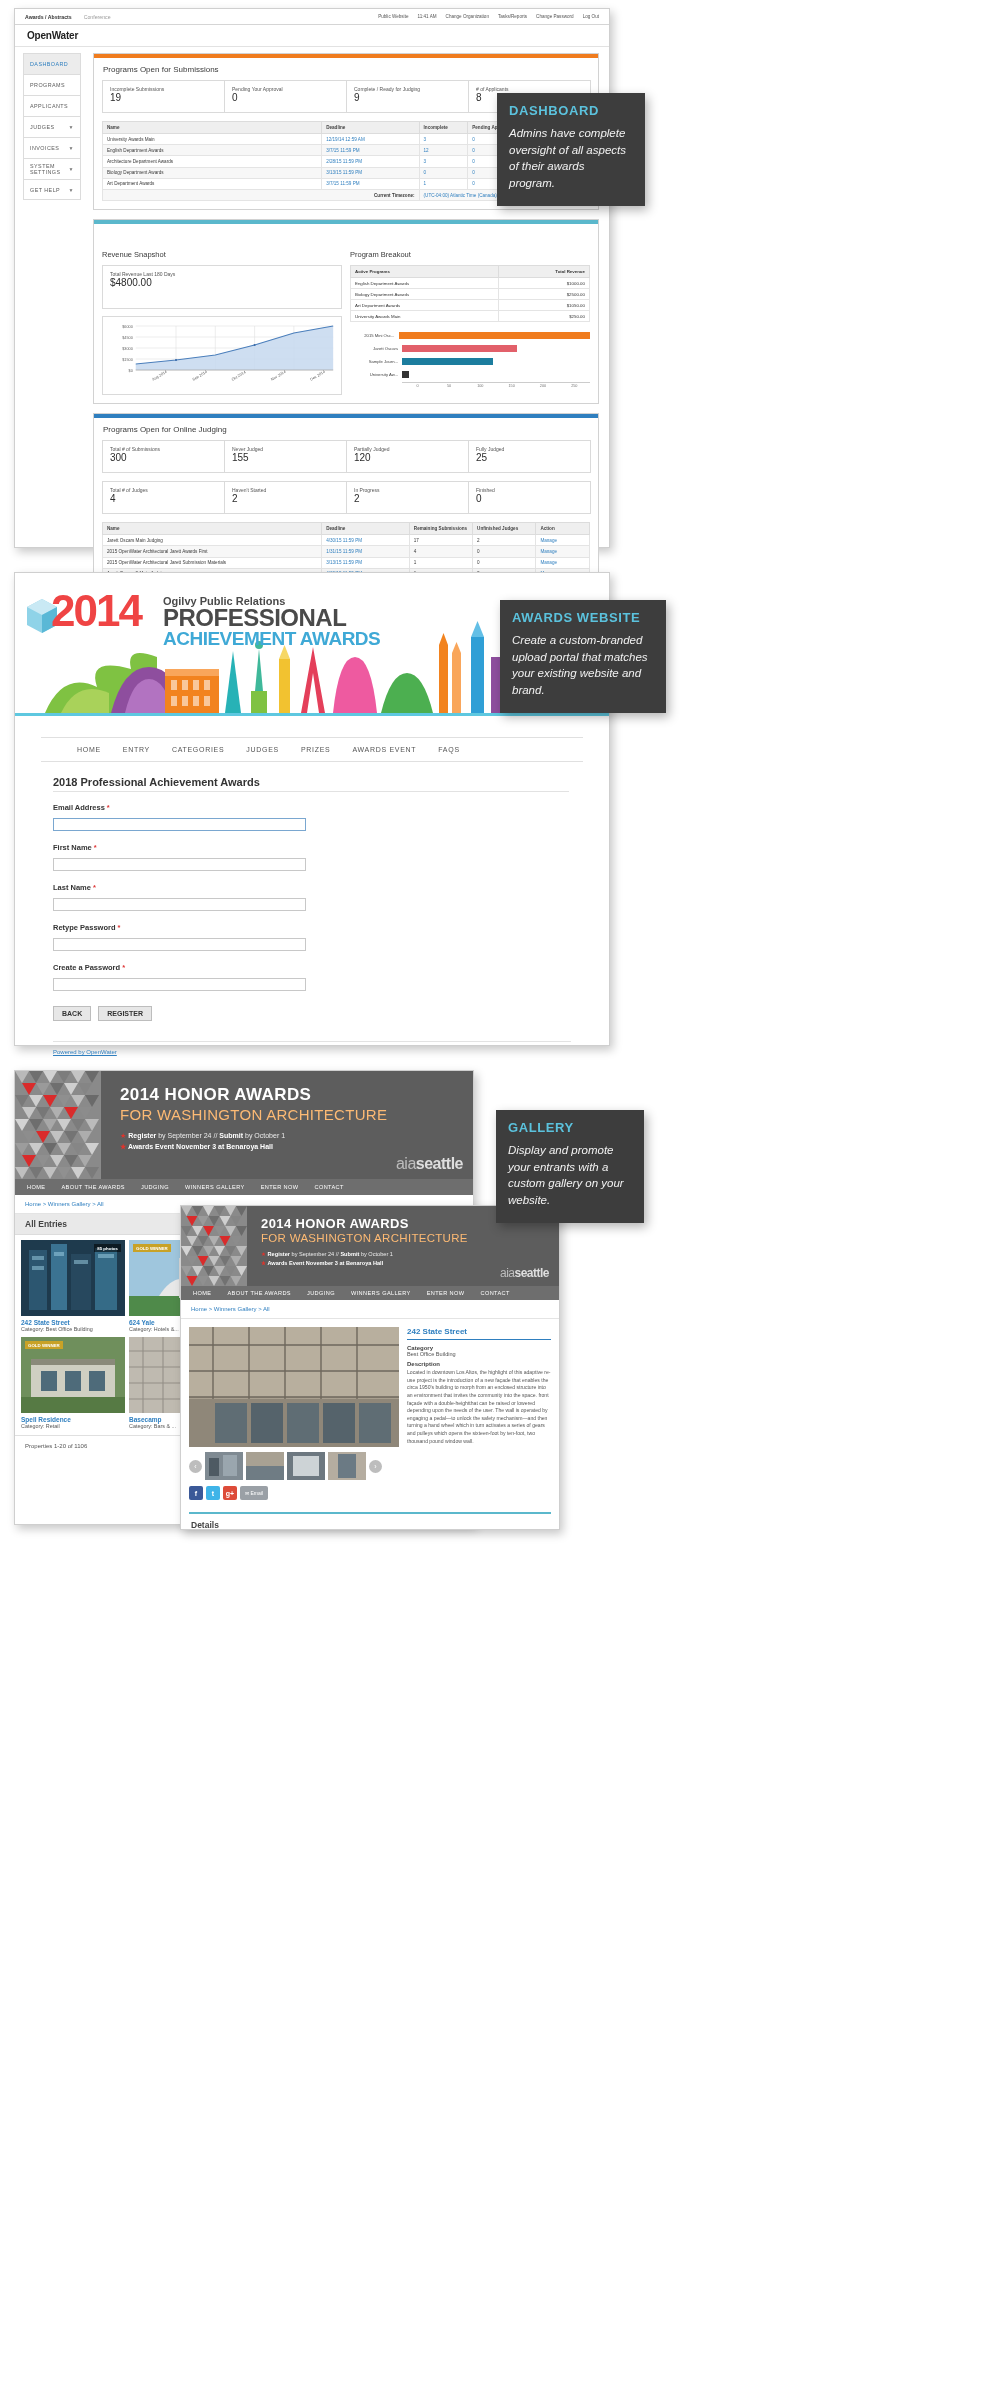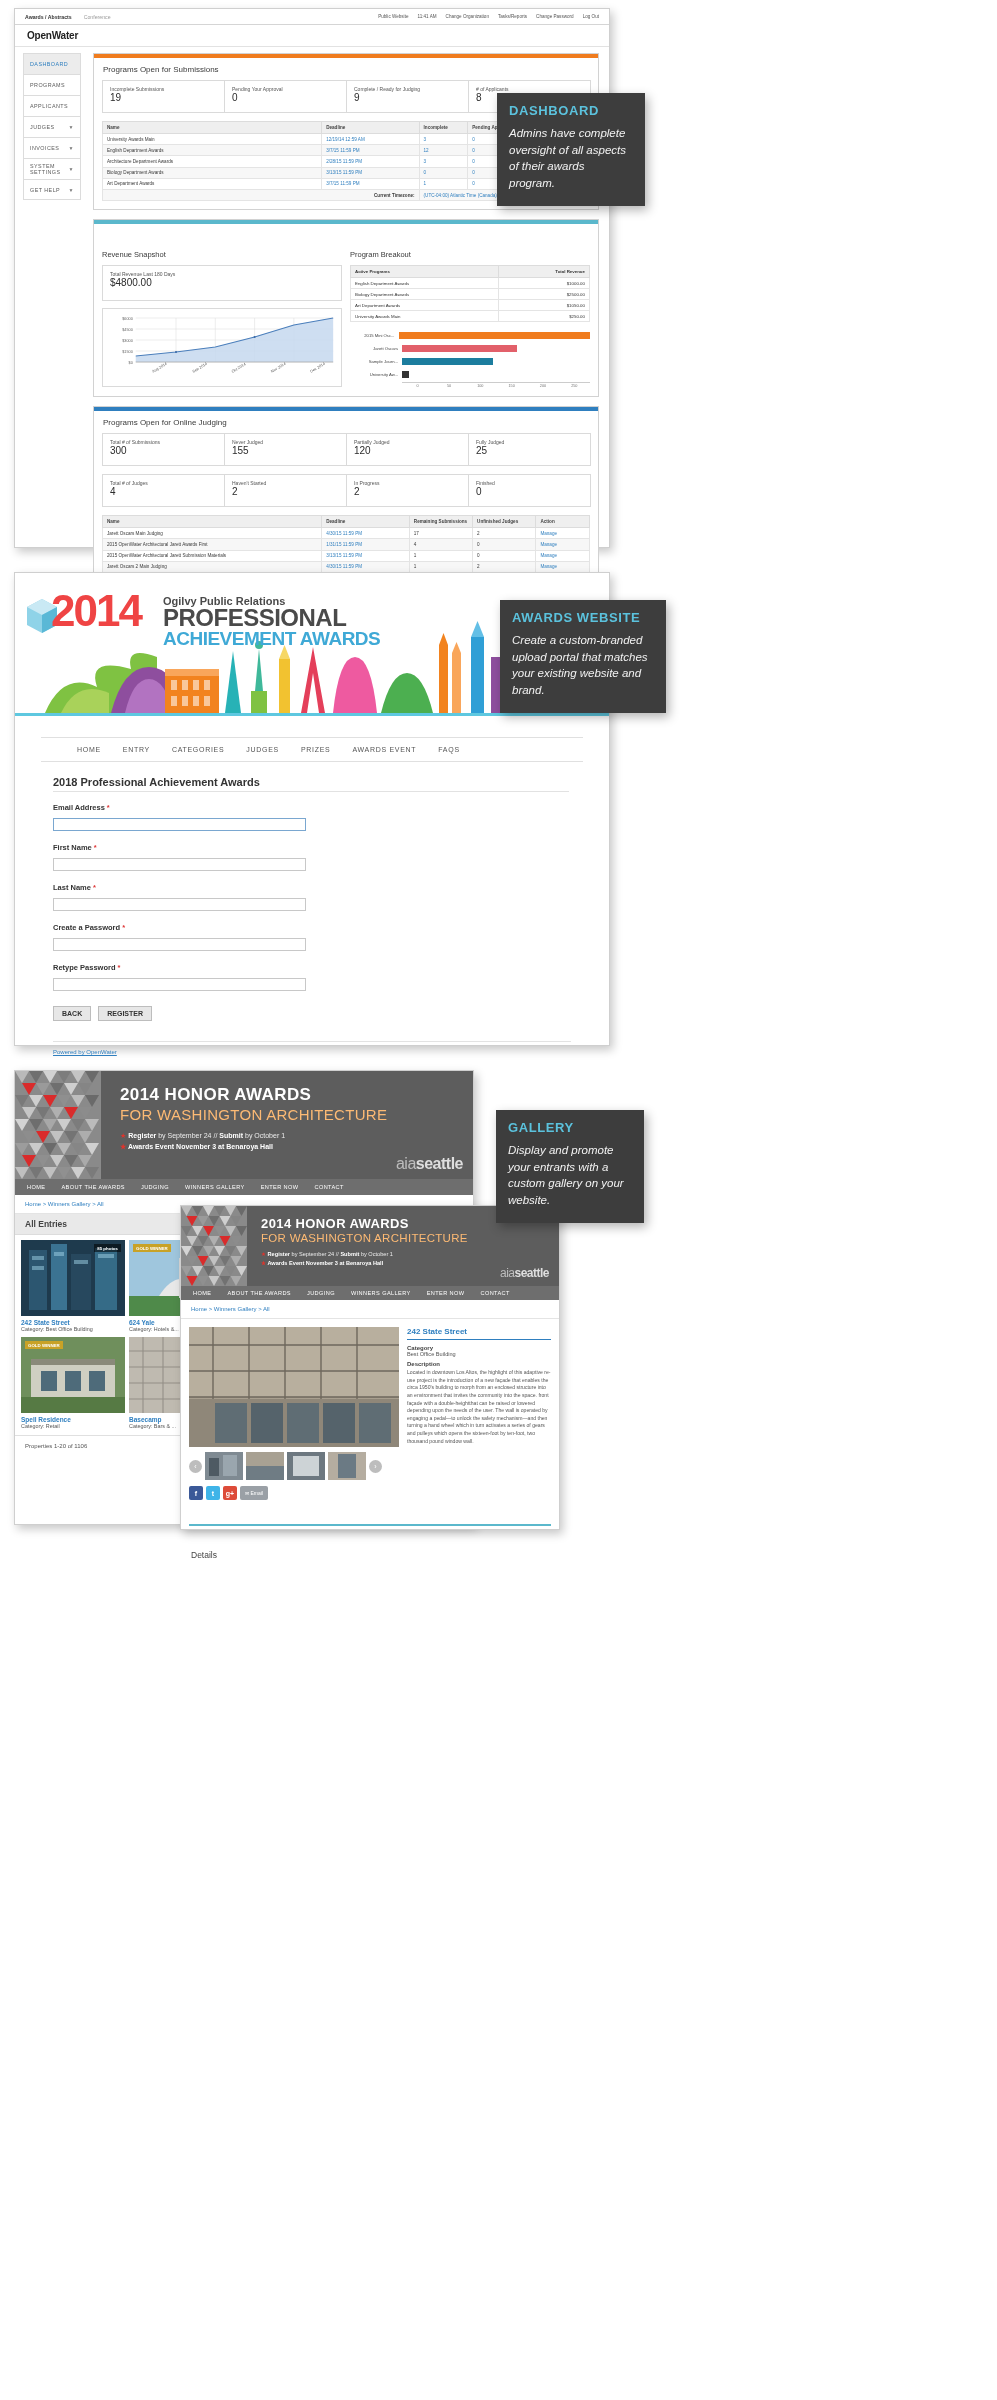--- a/index.html
+++ b/index.html
@@ -96,21 +96,21 @@
     border: 1px solid #e4e4e4; font-size: 4.6px; padding: 2.6px 4px; color: #3a3a3a;
   }
   table.ow-table td.link { color: #2f7fbf; }
   table.ow-table tr:nth-child(even) td { background: #f7f7f7; }
   td.tz { text-align: right; font-weight: bold; color: #444; }
 
   
   .split { display: flex; padding: 0 8px 8px 8px; gap: 8px; }
   .split > div { flex: 1; }
   .sub-title { font-size: 7.5px; color: #3a3a3a; margin: 20px 0 6px 0; }
-  .rev-box { border: 1px solid #dadada; padding: 5px 7px 12px 7px; }
+  .rev-box { border: 1px solid #dadada; padding: 5px 7px 20px 7px; }
   .chart-frame { border: 1px solid #dadada; margin-top: 7px; padding: 5px 4px 2px 4px; }
 
   .bo-table { width: 100%; border-collapse: collapse; }
   .bo-table th { background: #efefef; border: 1px solid #dcdcdc; font-size: 4.4px; padding: 3px 4px; text-align: left; }
   .bo-table th.r, .bo-table td.r { text-align: right; }
   .bo-table td { border: 1px solid #e4e4e4; font-size: 4.4px; padding: 2.5px 4px; }
 
   .bar-chart { margin-top: 8px; }
   .bar-row { display: flex; align-items: center; height: 10px; margin-bottom: 3px; }
   .bar-name { width: 52px; text-align: right; font-size: 4.2px; color: #444; padding-right: 4px; }
@@ -185,21 +185,21 @@
   .gd-arrow { width: 13px; height: 13px; border-radius: 50%; background: #bdbdbd; color: #fff; font-size: 7px; display: flex; align-items: center; justify-content: center; }
   .gd-tn { width: 38px; height: 28px; overflow: hidden; }
   .gd-social { display: flex; gap: 3px; margin-top: 6px; }
   .gd-soc { width: 14px; height: 14px; border-radius: 2px; display: flex; align-items: center; justify-content: center; color: #fff; font-size: 7px; font-weight: bold; }
   .gd-soc.email { width: 28px; font-size: 5px; font-weight: normal; }
   .gd-right { flex: 1; }
   .gd-title { font-size: 8px; font-weight: bold; color: #2f7fbf; border-bottom: 1px solid #2f7fbf; padding-bottom: 3px; margin-bottom: 5px; }
   .gd-lbl { font-size: 6px; font-weight: bold; color: #444; margin-top: 4px; }
   .gd-val { font-size: 5.6px; color: #555; }
   .gd-desc { font-size: 5.1px; color: #555; line-height: 1.5; margin-top: 2px; }
-  .gd-details-bar { border-top: 2px solid #5bb8cc; margin: 16px 8px 0 8px; padding: 24px 2px; font-size: 8.5px; font-weight: normal; color: #444; }
+  .gd-details-bar { border-top: 2px solid #5bb8cc; margin: 4px 8px 0 8px; padding: 6px 2px; font-size: 8.5px; font-weight: bold; color: #444; }
 </style>
 </head>
 <body>
 
 <div class="panel" id="shot-dashboard">
 
   <div class="ow-topbar">
     <span class="ow-tab">Awards / Abstracts</span>
     <span class="ow-tab muted">Conference</span>
     <div class="ow-topbar-right">
@@ -622,27 +622,27 @@
       <input class="aw-input" type="text" value="" style="">
     </div>
     <div class="aw-field">
       <div class="aw-label">
         <span>Last Name</span><span class="req">*</span>
       </div>
       <input class="aw-input" type="text" value="" style="">
     </div>
     <div class="aw-field">
       <div class="aw-label">
-        <span>Create a Password</span><span class="req">*</span>
+        <span>Retype Password</span><span class="req">*</span>
       </div>
       <input class="aw-input" type="password" value="" style="">
     </div>
     <div class="aw-field">
       <div class="aw-label">
-        <span>Retype Password</span><span class="req">*</span>
+        <span>Create a Password</span><span class="req">*</span>
       </div>
       <input class="aw-input" type="password" value="" style="">
     </div>
 
     <div class="aw-btns">
       <button class="aw-btn">BACK</button>
       <button class="aw-btn">REGISTER</button>
     </div>
   </div>
 

